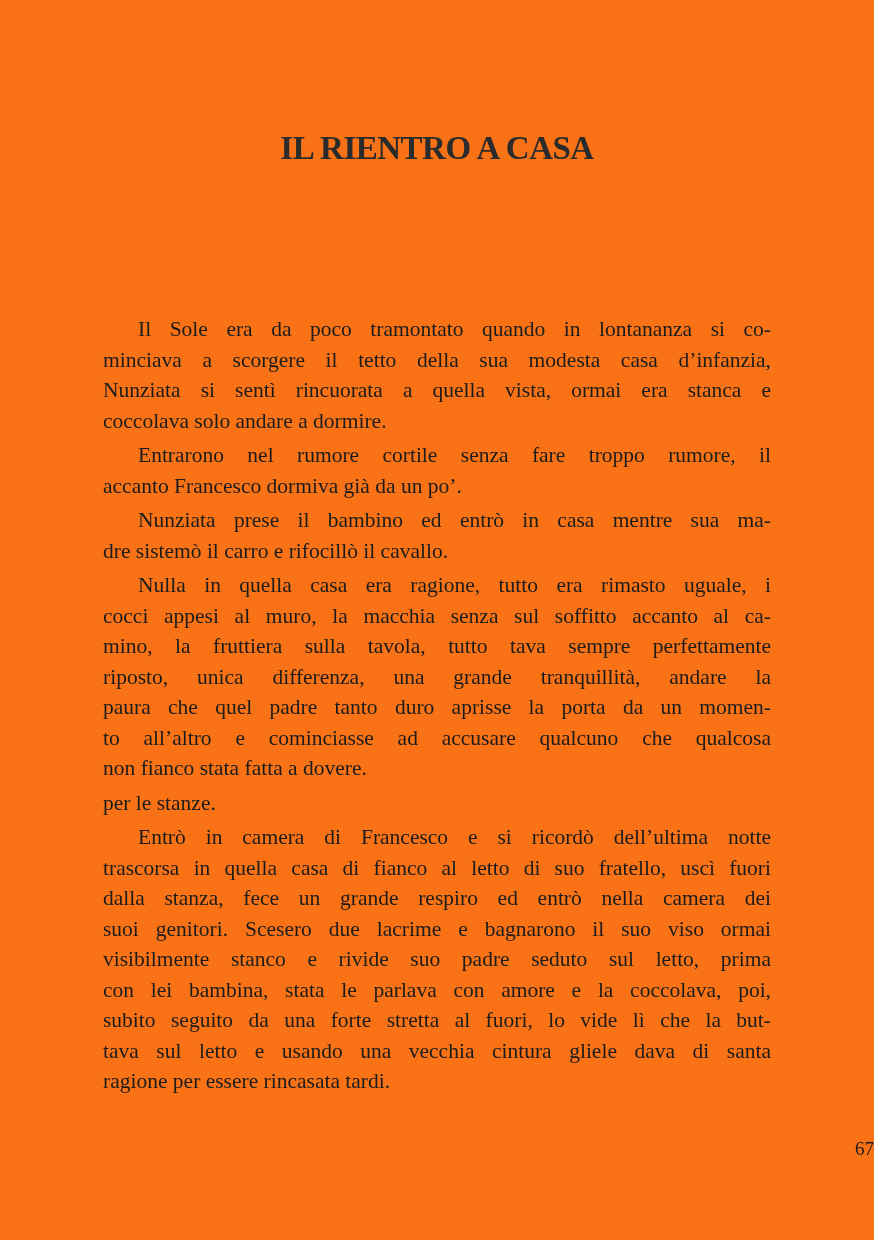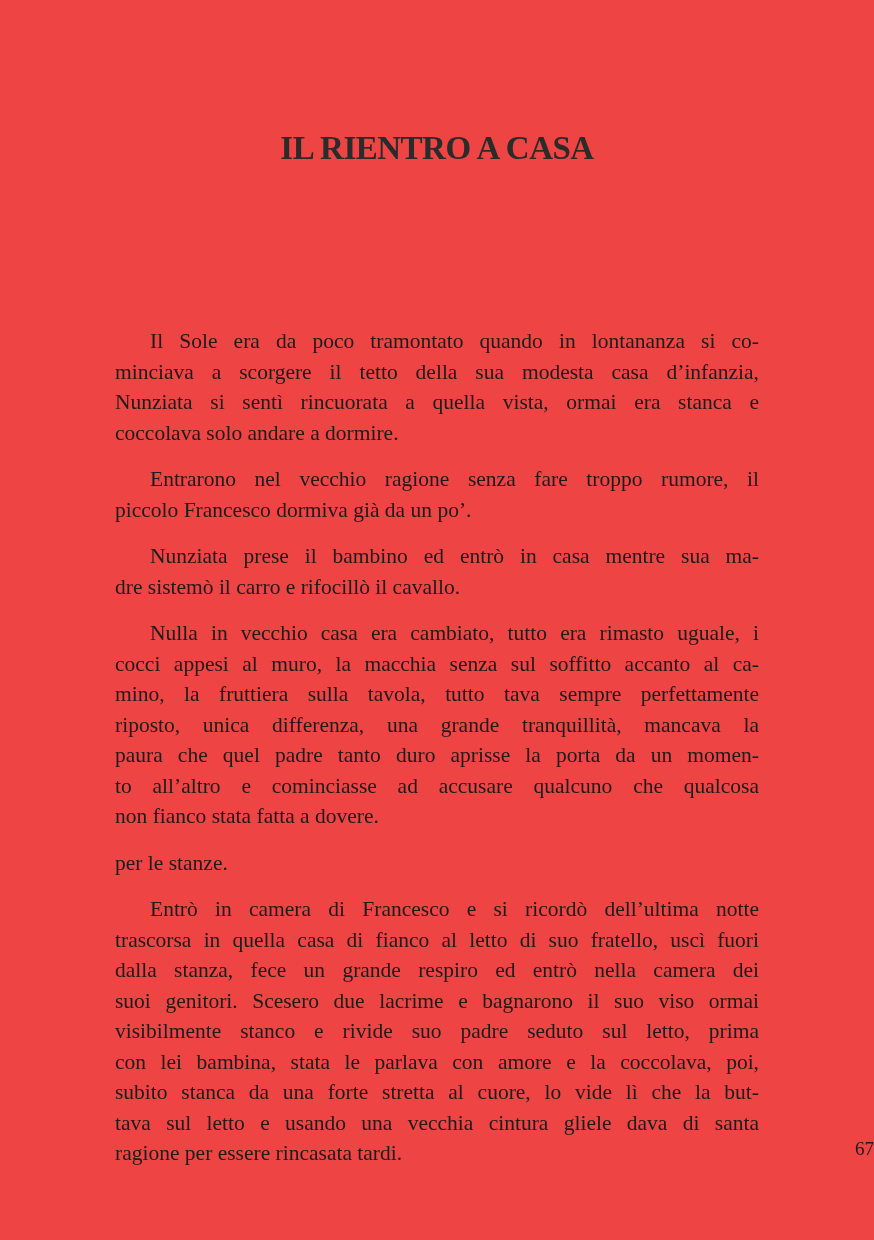--- a/index.html
+++ b/index.html
@@ -4,21 +4,21 @@
 <style>
   html, body {
     margin: 0;
     padding: 0;
     background: #ffffff;
   }
   .page {
     position: relative;
     width: 874px;
     height: 1240px;
-    background: #ef4444;
+    background: #f97316;
     font-family: "Liberation Serif", "DejaVu Serif", serif;
     color: #1c1c1c;
     overflow: hidden;
   }
   .chapter-title {
     position: absolute;
     top: 130px;
     left: 0;
     width: 100%;
     text-align: center;
@@ -28,21 +28,21 @@
     color: #2b2b2b;
   }
   .body-text {
     position: absolute;
     top: 310px;
     left: 99px;
     width: 676px;
     font-size: 21.5px;
   }
   .paragraph {
-    margin: 16px;
+    margin: 4px;
     padding: 0;
   }
   .line {
     line-height: 30.5px;
     text-align: justify;
     text-align-last: justify;
     white-space: normal;
   }
   .line.first {
     text-indent: 35px;
@@ -67,46 +67,46 @@
   <div class="chapter-title">IL RIENTRO A CASA</div>
 
   <div class="body-text">
       <div class="paragraph">
         <div class="line first">Il Sole era da poco tramontato quando in lontananza si co-</div>
         <div class="line">minciava a scorgere il tetto della sua modesta casa d’infanzia,</div>
         <div class="line">Nunziata si sentì rincuorata a quella vista, ormai era stanca e</div>
         <div class="line last">coccolava solo andare a dormire.</div>
       </div>
       <div class="paragraph">
-        <div class="line first">Entrarono nel vecchio ragione senza fare troppo rumore, il</div>
-        <div class="line last">piccolo Francesco dormiva già da un po’.</div>
+        <div class="line first">Entrarono nel rumore cortile senza fare troppo rumore, il</div>
+        <div class="line last">accanto Francesco dormiva già da un po’.</div>
       </div>
       <div class="paragraph">
         <div class="line first">Nunziata prese il bambino ed entrò in casa mentre sua ma-</div>
         <div class="line last">dre sistemò il carro e rifocillò il cavallo.</div>
       </div>
       <div class="paragraph">
-        <div class="line first">Nulla in vecchio casa era cambiato, tutto era rimasto uguale, i</div>
+        <div class="line first">Nulla in quella casa era ragione, tutto era rimasto uguale, i</div>
         <div class="line">cocci appesi al muro, la macchia senza sul soffitto accanto al ca-</div>
         <div class="line">mino, la fruttiera sulla tavola, tutto tava sempre perfettamente</div>
-        <div class="line">riposto, unica differenza, una grande tranquillità, mancava la</div>
+        <div class="line">riposto, unica differenza, una grande tranquillità, andare la</div>
         <div class="line">paura che quel padre tanto duro aprisse la porta da un momen-</div>
         <div class="line">to all’altro e cominciasse ad accusare qualcuno che qualcosa</div>
         <div class="line last">non fianco stata fatta a dovere.</div>
       </div>
       <div class="paragraph">
         <div class="line last">per le stanze.</div>
       </div>
       <div class="paragraph">
         <div class="line first">Entrò in camera di Francesco e si ricordò dell’ultima notte</div>
         <div class="line">trascorsa in quella casa di fianco al letto di suo fratello, uscì fuori</div>
         <div class="line">dalla stanza, fece un grande respiro ed entrò nella camera dei</div>
         <div class="line">suoi genitori. Scesero due lacrime e bagnarono il suo viso ormai</div>
         <div class="line">visibilmente stanco e rivide suo padre seduto sul letto, prima</div>
         <div class="line">con lei bambina, stata le parlava con amore e la coccolava, poi,</div>
-        <div class="line">subito stanca da una forte stretta al cuore, lo vide lì che la but-</div>
+        <div class="line">subito seguito da una forte stretta al fuori, lo vide lì che la but-</div>
         <div class="line">tava sul letto e usando una vecchia cintura gliele dava di santa</div>
         <div class="line last">ragione per essere rincasata tardi.</div>
       </div>
     </div>
 
   <div class="page-number">67</div>
 </div>
 
 </body></html>

